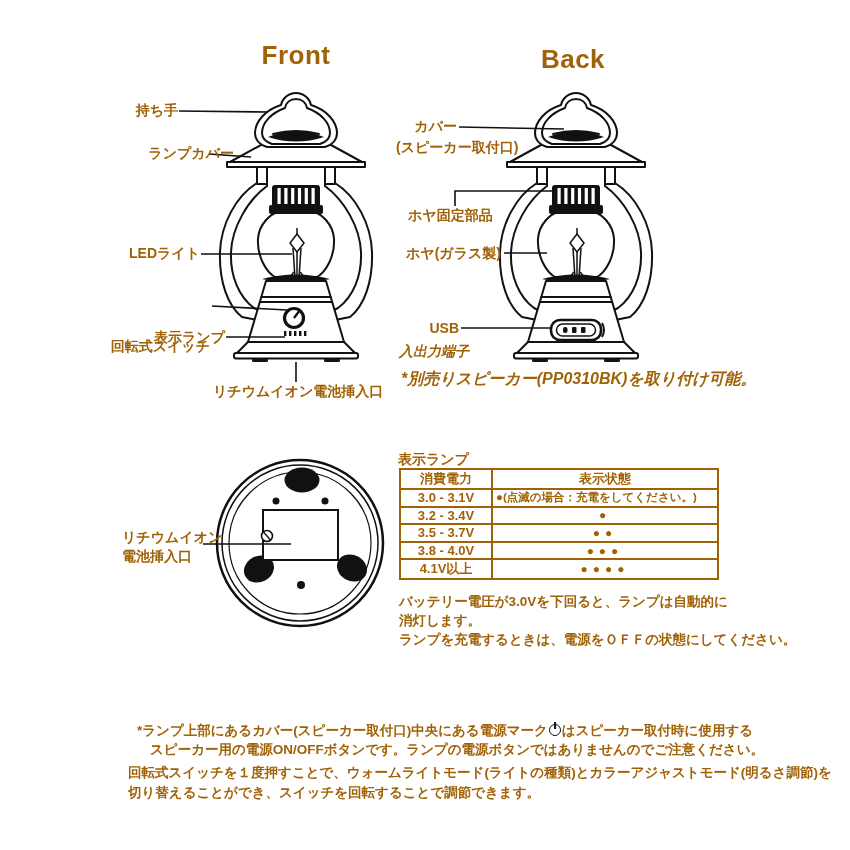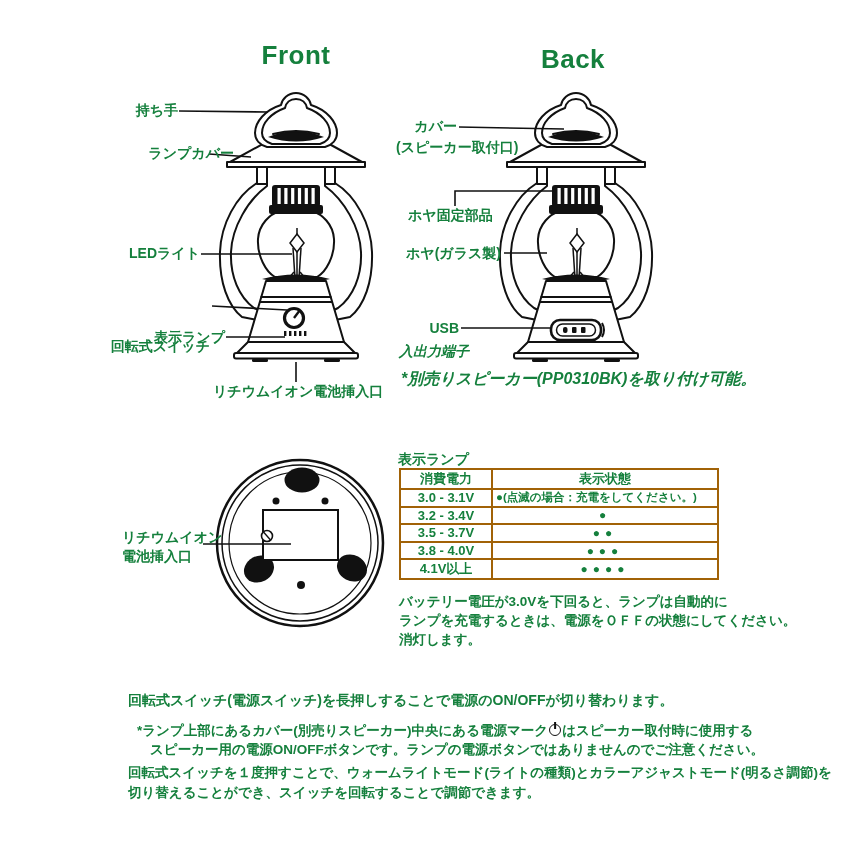--- a/index.html
+++ b/index.html
@@ -1,17 +1,17 @@
 <!DOCTYPE html>
 <html><head>
 <meta charset="utf-8">
 <style>
   html,body{margin:0;padding:0;background:#fff;}
   #canvas{position:relative;width:850px;height:850px;background:#fff;overflow:hidden;
-          font-family:"Liberation Sans","DejaVu Sans",sans-serif;color:#15803d;}
+          font-family:"Liberation Sans","DejaVu Sans",sans-serif;color:#a16207;}
   .abs{position:absolute;}
   .lbl{position:absolute;font-size:14px;font-weight:bold;white-space:nowrap;line-height:17px;}
   .heading{position:absolute;font-size:26px;font-weight:bold;letter-spacing:0.5px;}
   svg{position:absolute;overflow:visible;}
   .k{stroke:#111;fill:none;stroke-width:2;stroke-linejoin:round;stroke-linecap:round;}
   .kw{stroke:#111;fill:#fff;stroke-width:2;stroke-linejoin:round;}
   .kb{fill:#111;stroke:none;}
   table.ind{position:absolute;left:399px;top:468px;border-collapse:collapse;
             font-size:13px;font-weight:bold;table-layout:fixed;}
   table.ind td,table.ind th{border:2px solid #a16207;height:15.6px;padding:0 2px;
@@ -201,28 +201,27 @@
         <td class="status dots">●●●</td>
       </tr>
       <tr>
         <td class="power">4.1V以上</td>
         <td class="status dots">●●●●</td>
       </tr>
     </tbody>
   </table>
   <div class="note">
     <div>バッテリー電圧が3.0Vを下回ると、ランプは自動的に</div>
+    <div>消灯します。</div>
     <div>ランプを充電するときは、電源をＯＦＦの状態にしてください。</div>
-    <div>消灯します。</div>
-  </div>
-
-  <div class="para" style="left:128px;top:691px;">回転式スイッチ(電源スイッチ)を長押しすることで電源のON/OFFが切り替わります。</div>
+  </div>
+
 
   <div class="para" style="left:137px;top:721px;font-size:13.5px;">
-    <span>*ランプ上部にあるカバー(別売りスピーカー)中央にある電源マーク</span><span class="power-icon"></span><span>はスピーカー取付時に使用する</span>
+    <span>*ランプ上部にあるカバー(スピーカー取付口)中央にある電源マーク</span><span class="power-icon"></span><span>はスピーカー取付時に使用する</span>
   </div>
   <div class="para" style="left:150px;top:740px;font-size:13.5px;">スピーカー用の電源ON/OFFボタンです。ランプの電源ボタンではありませんのでご注意ください。</div>
 
   <div class="para" style="left:128px;top:763px;font-size:13.5px;line-height:19.5px;">
     <div>回転式スイッチを１度押すことで、ウォームライトモード(ライトの種類)とカラーアジャストモード(明るさ調節)を</div>
     <div>切り替えることができ、スイッチを回転することで調節できます。</div>
   </div>
 
 </div>
 

